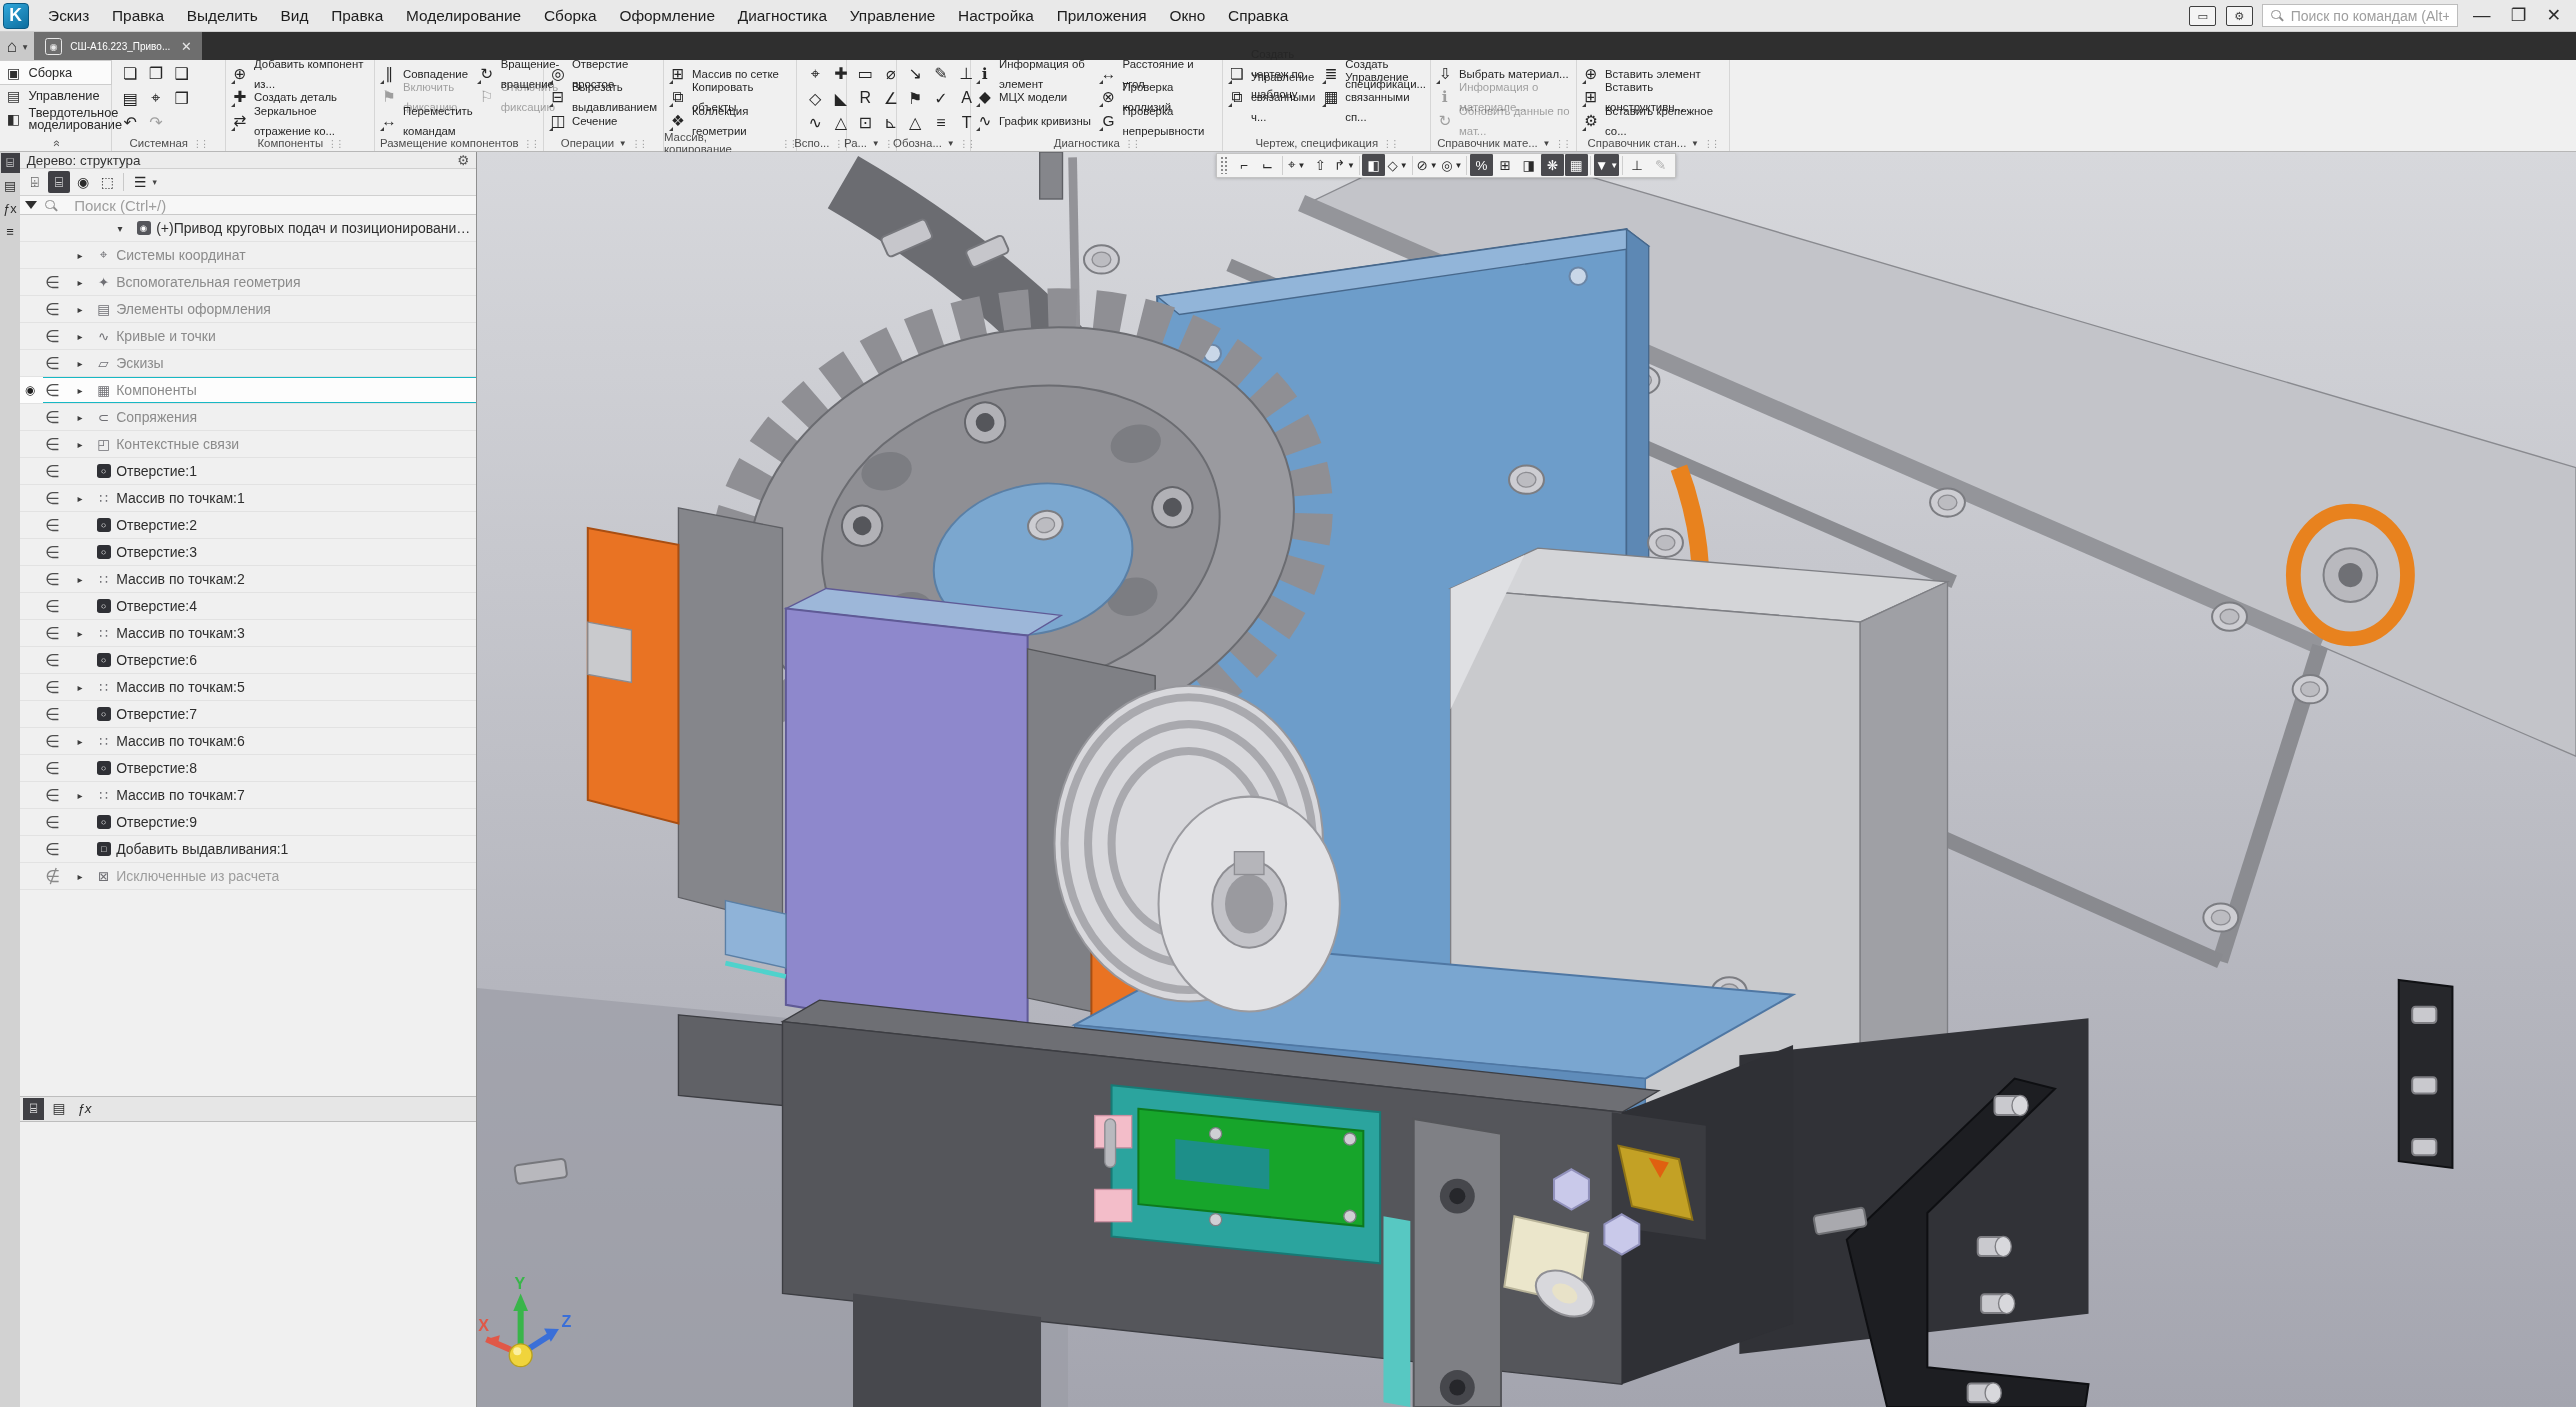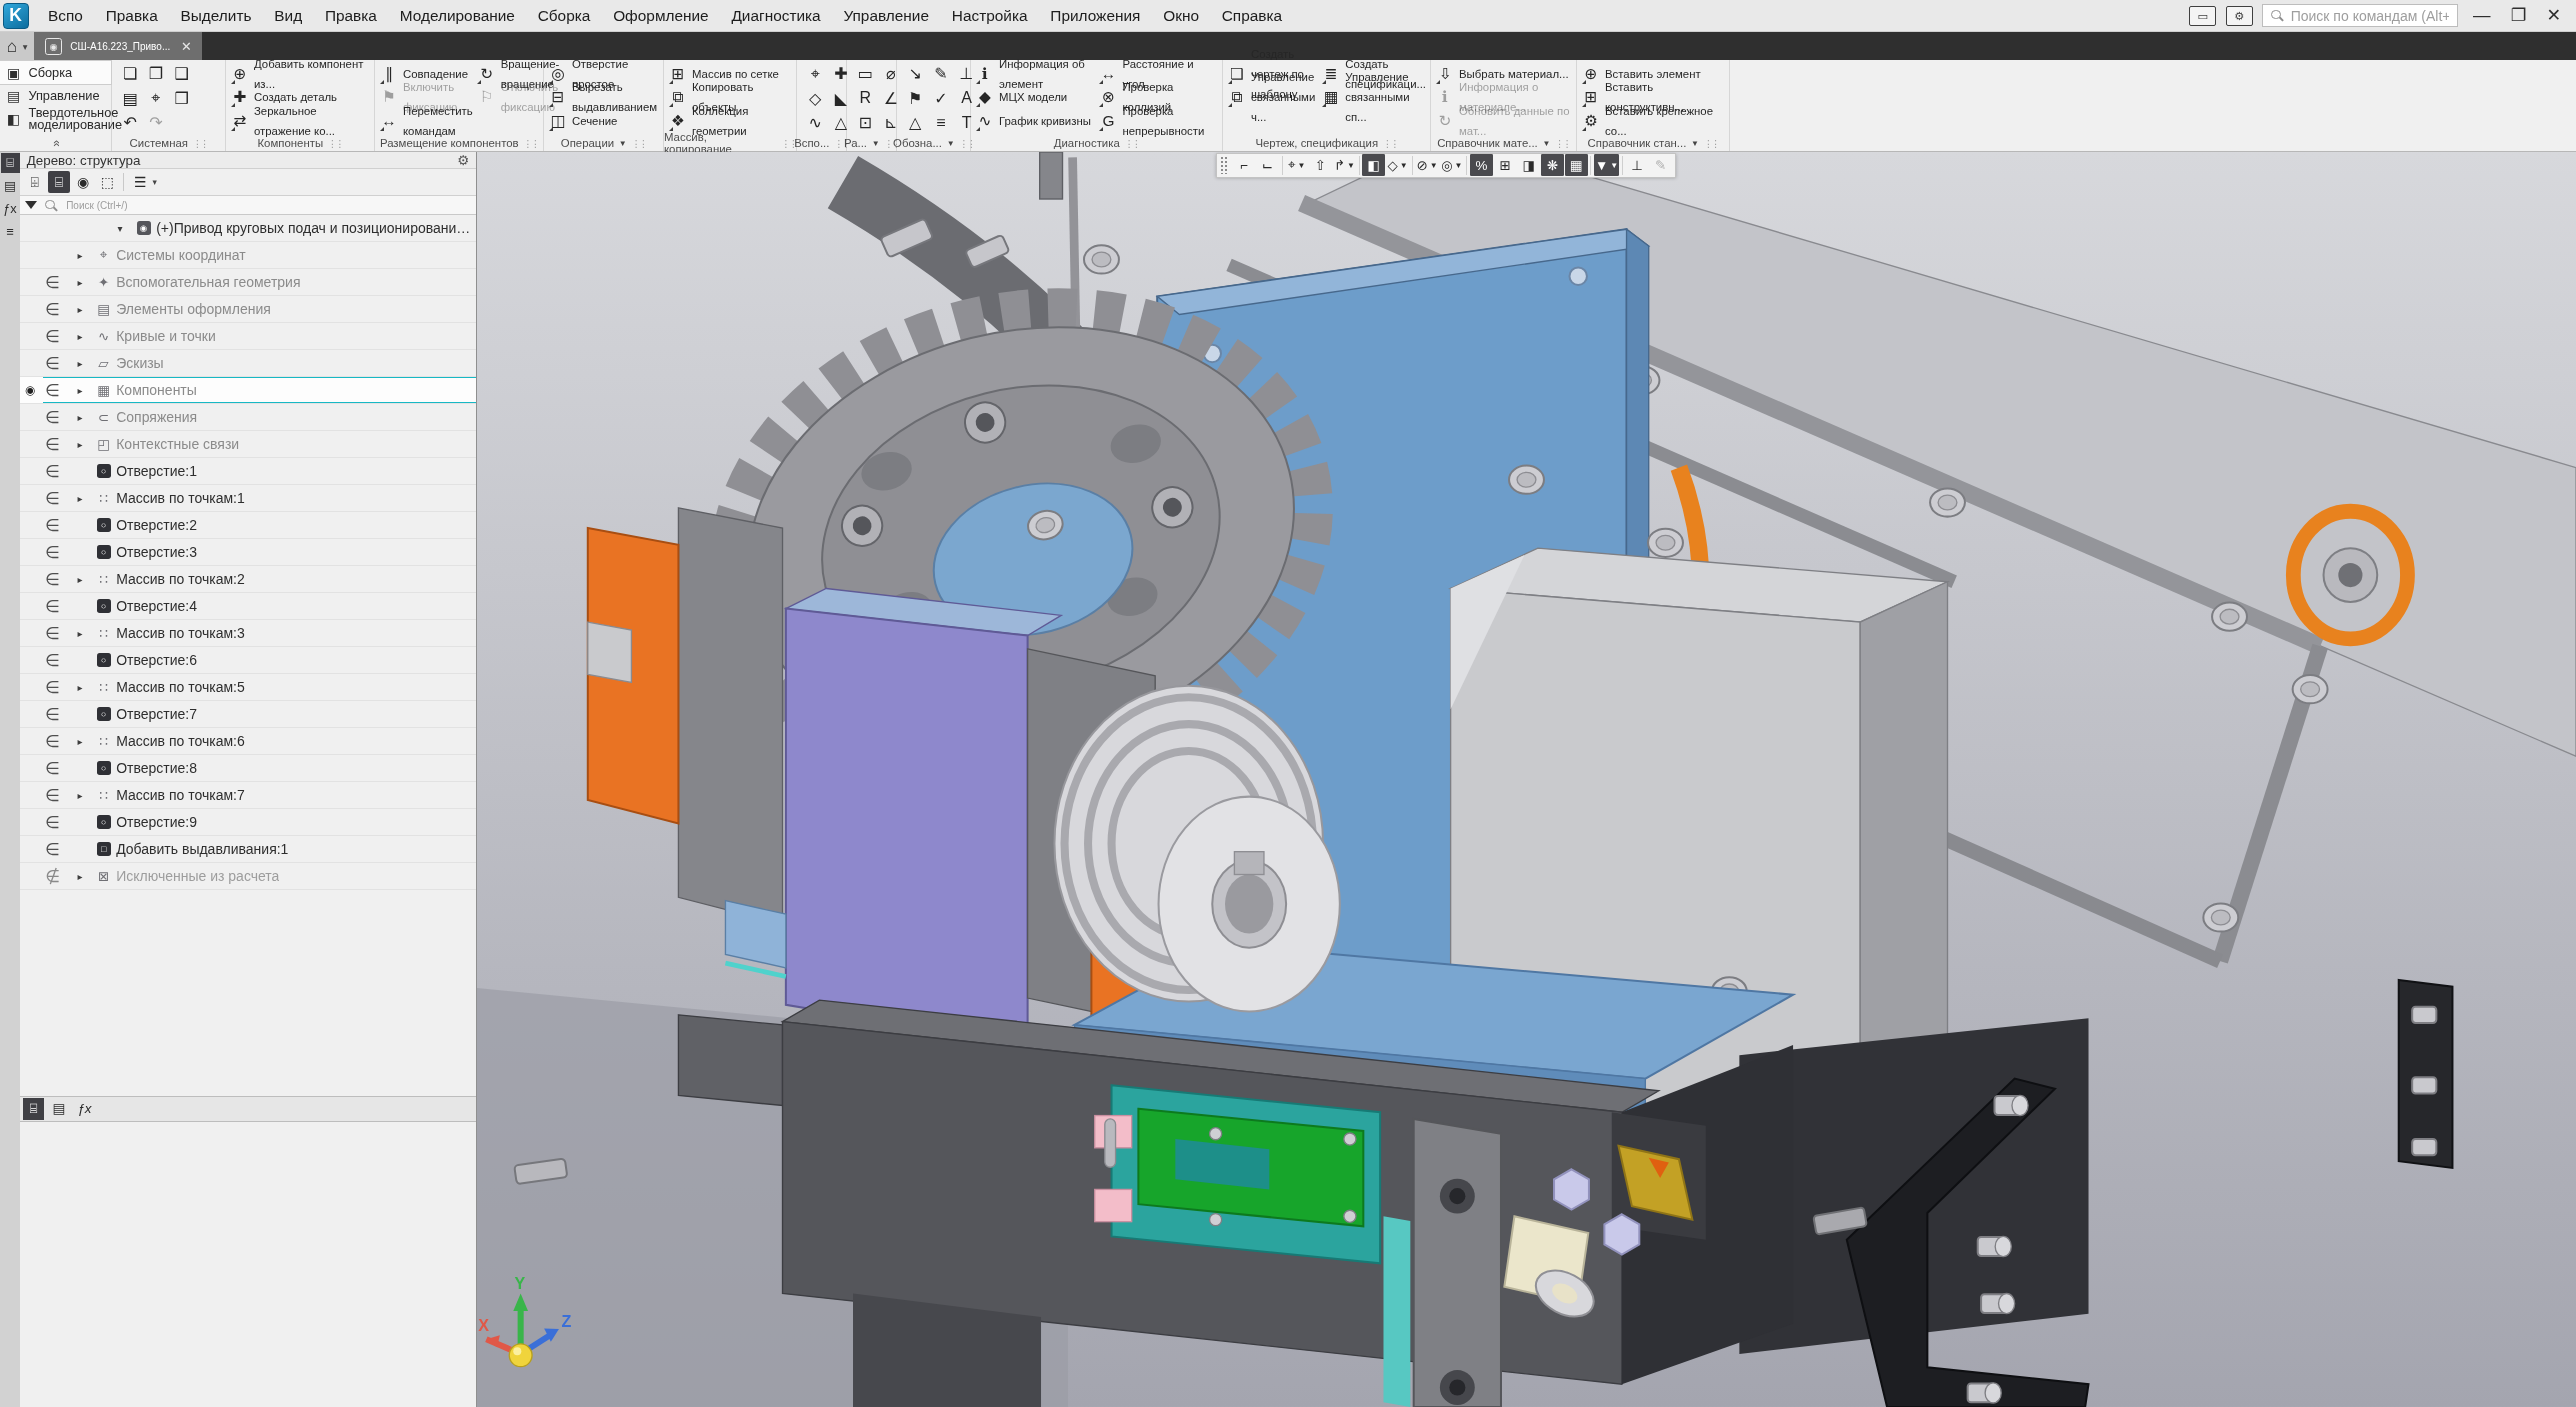--- a/index.html
+++ b/index.html
@@ -64,21 +64,21 @@
   .pmain{flex:1;display:flex;flex-direction:column;min-width:0;position:relative;}
   .phead{height:17px;background:#ececec;border-bottom:0.7px solid #d0d0d0;display:flex;align-items:center;padding:0 6.7px;font-size:13.4px;color:#333;}
   .phead .gear{margin-left:auto;font-size:13.4px;color:#555;}
   .ptools{height:27px;border-bottom:0.7px solid #d0d0d0;display:flex;align-items:center;gap:2.7px;padding:0 4px;}
   .ptools .ticon{width:21.5px;height:21.5px;display:flex;align-items:center;justify-content:center;font-size:14px;color:#2a2a2a;border-radius:2px;}
   .ptools .ticon.active{background:#3f3f44;color:#fff;}
   .ptools .tsep{width:0.7px;height:17.5px;background:#c9c9c9;margin:0 2.7px;}
   .ptools .tdd{font-size:8.7px;color:#444;margin-left:-1.3px;}
   .psearch{height:19px;border-bottom:0.7px solid #c9c9c9;background:#f7f7f7;display:flex;align-items:center;gap:6.7px;padding:0 5.4px;}
   .funnel{width:0;height:0;border-left:6px solid transparent;border-right:6px solid transparent;border-top:8.7px solid #2f2f2f;position:relative;}
-  .psearch input{border:none;outline:none;background:transparent;font-size:10px;color:#404040;width:100%;}
+  .psearch input{border:none;outline:none;background:transparent;font-size:15px;color:#404040;width:100%;margin-left:8px;}
   .psearch input::placeholder{color:#9e9e9e;}
   .tree{flex:0 0 auto;overflow:hidden;}
   .trow{height:27px;display:flex;align-items:center;border-bottom:0.7px solid #e2e2e2;position:relative;}
   .t-eye{width:20px;flex:0 0 auto;text-align:center;font-size:12px;color:#1f1f1f;}
   .t-mem{width:25.5px;flex:0 0 auto;text-align:center;font-size:17px;color:#4f4f4f;}
   .t-content{flex:1;display:flex;align-items:center;min-width:0;padding-left:12px;}
   .trow.root .t-content{padding-left:52px;}
   .t-arrow{width:16px;flex:0 0 auto;font-size:10px;color:#3d3d3d;}
   .t-icon{width:20px;flex:0 0 auto;display:flex;align-items:center;justify-content:center;}
   .t-icon .gly{font-size:13.4px;color:#6f6f74;}
@@ -106,21 +106,21 @@
   .vsep{width:0.7px;height:19px;background:#cfcfcf;margin:0 2px;}
 </style>
 </head>
 <body>
 
 <div id="app">
 
   <div class="menubar">
     <div class="logo">K</div>
     <div id="menu-items" style="display:flex;">
-        <div class="menu-item">Вспо</div>
+        <div class="menu-item">Эскиз</div>
         <div class="menu-item">Правка</div>
         <div class="menu-item">Выделить</div>
         <div class="menu-item">Вид</div>
         <div class="menu-item">Правка</div>
         <div class="menu-item">Моделирование</div>
         <div class="menu-item">Сборка</div>
         <div class="menu-item">Оформление</div>
         <div class="menu-item">Диагностика</div>
         <div class="menu-item">Управление</div>
         <div class="menu-item">Настройка</div>

